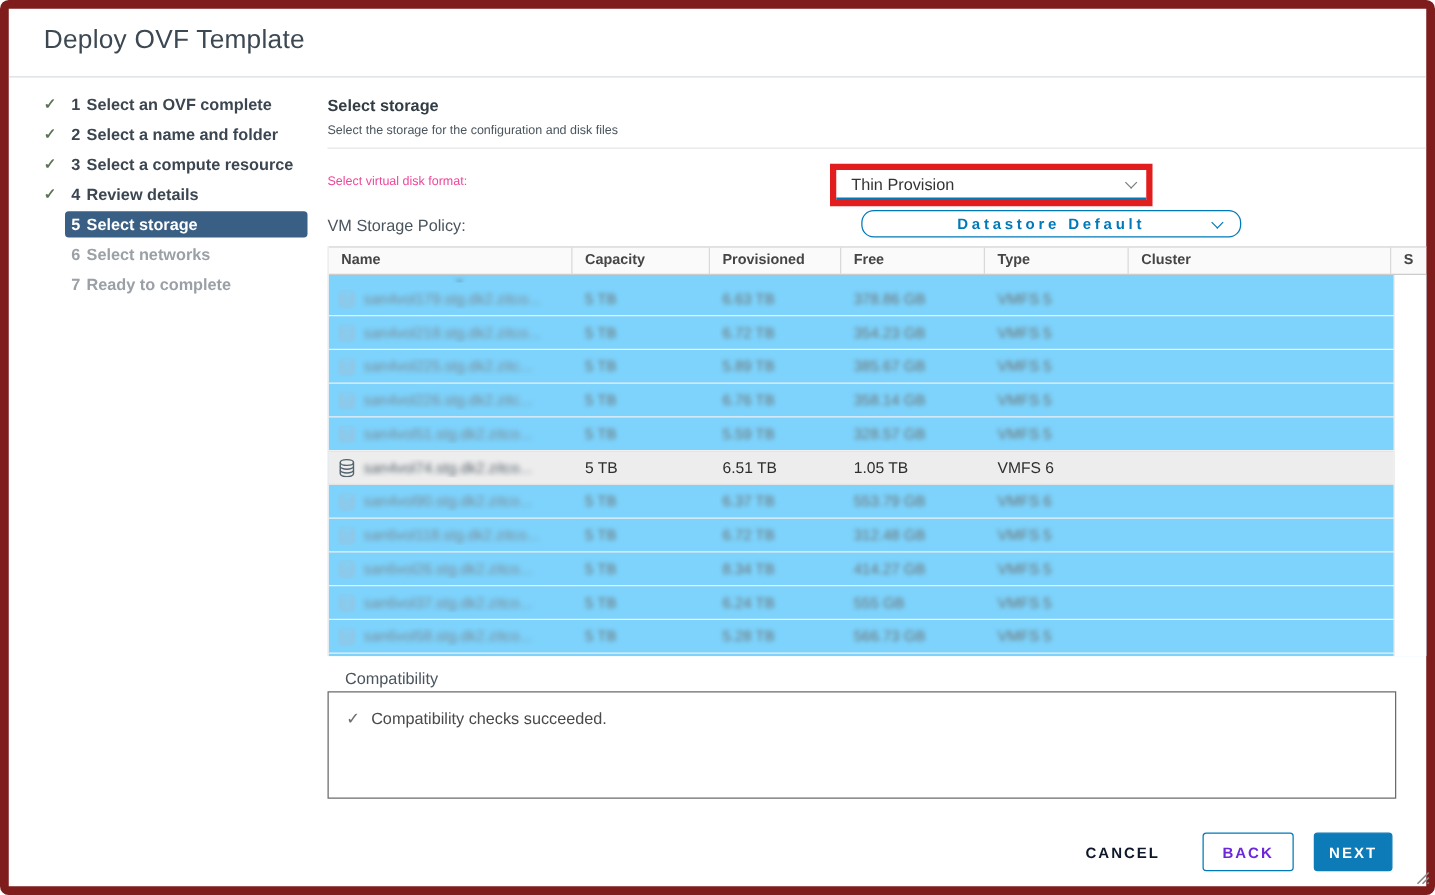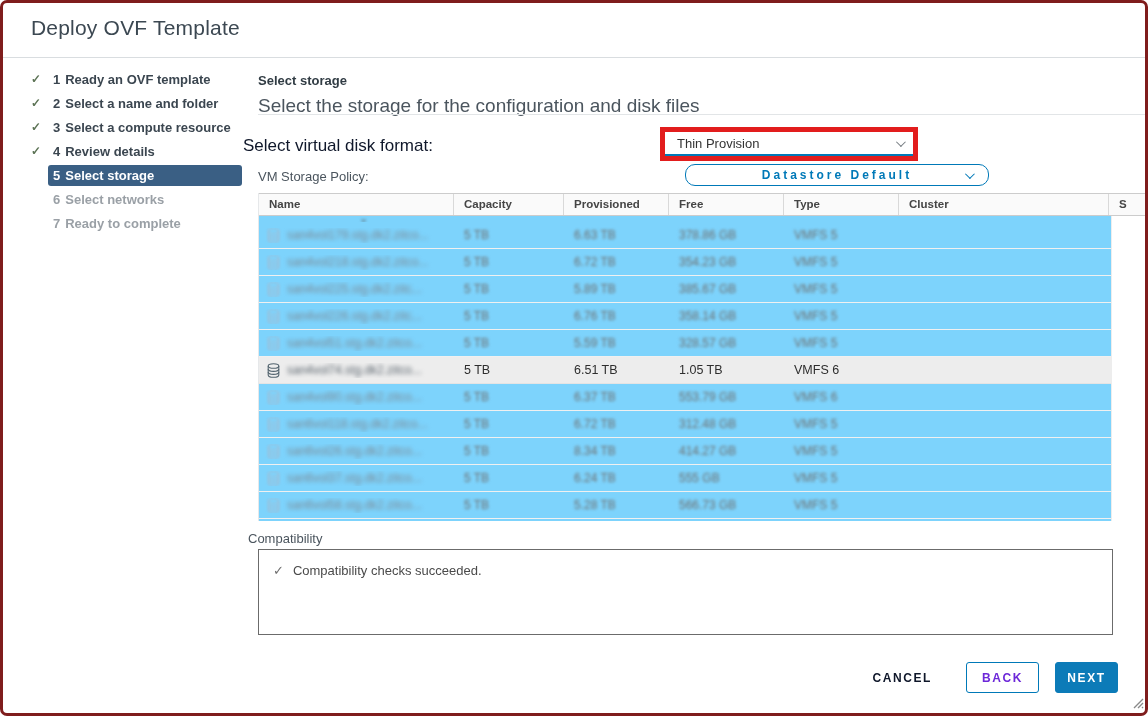--- a/index.html
+++ b/index.html
@@ -1,41 +1,41 @@
 <!DOCTYPE html>
 <html><head>
 <meta charset="utf-8">
 <style>
   * { box-sizing: border-box; }
   html,body { margin:0; padding:0; background:#fff; }
   body { font-family:"Liberation Sans", sans-serif; width:1148px; height:716px; position:relative; }
 
   .dialog {
     position:absolute; left:0; top:0; width:1148px; height:716px;
-    background:#fff; border:3px solid #7f1d1d; border-radius:7px; overflow:hidden;
+    background:#fff; border:7px solid #7f1d1d; border-radius:7px; overflow:hidden;
   }
 
   
   .dlg-title { position:absolute; left:28px; top:13px; font-size:21px; font-weight:400; color:#3c4852; letter-spacing:.2px; }
   .title-divider { position:absolute; left:0; right:0; top:54px; height:1px; background:#d9dde0; }
 
   
   .steps { position:absolute; left:28px; top:64px; width:216px; }
   .step { display:flex; align-items:center; height:24px; font-size:13px; font-weight:700; color:#3b4650; }
   .step .chk { width:17px; font-size:12px; color:#5c7355; flex:0 0 17px; }
   .step .step-body { display:flex; gap:5px; padding:3px 8px 3px 5px; border-radius:3px; white-space:nowrap; }
   .step.current .step-body { background:#3a5f84; color:#fff; width:194px; }
   .step.upcoming { color:#9aa0a6; }
 
   
   .panel-heading { position:absolute; left:255px; top:70px; font-size:13px; font-weight:700; color:#313c44; }
-  .panel-sub { position:absolute; left:255px; top:92px; font-size:19px; color:#4b555e; }
+  .panel-sub { position:absolute; left:255px; top:92px; font-size:10px; color:#4b555e; }
   .panel-divider { position:absolute; left:255px; right:0; top:111px; height:1px; background:#e2e5e7; }
 
-  .fmt-label { position:absolute; left:240px; top:133px; font-size:17px; color:#0f172a; }
+  .fmt-label { position:absolute; left:255px; top:133px; font-size:10px; color:#ec4899; }
   .policy-label { position:absolute; left:255px; top:166px; font-size:13px; color:#4b555e; }
 
   
   .red-box {
     position:absolute; left:657px; top:124px; width:258px; height:34px;
     border:5px solid #e21d1d; display:flex; align-items:center;
   }
   .fmt-select {
     position:relative; flex:1; height:100%; display:flex; align-items:center;
     justify-content:space-between; padding:0 10px 0 12px; cursor:pointer;
@@ -80,21 +80,21 @@
   .dsicon { display:inline-flex; color:#9fbed6; filter:blur(1.2px); flex:0 0 auto; }
   .trow.selected .dsicon { color:#53646f; filter:none; }
   .nm { filter:blur(2.1px); color:#7c8893; }
   .trow.selected .nm { color:#59636c; }
   .blur-val { filter:blur(1.5px); }
   .trow.selected .cell:not(.c-name) { color:#2e2e2e; font-size:12.5px; }
 
   .partial-bottom { position:relative; height:12px; overflow:hidden; }
 
   
-  .compat-label { position:absolute; left:245px; top:528px; font-size:13px; color:#4b555e; }
+  .compat-label { position:absolute; left:269px; top:528px; font-size:13px; color:#4b555e; }
   .compat-box {
     position:absolute; left:255px; top:546px; width:855px; height:86px;
     border:1px solid #6b6b6b; background:#fff; padding:13px 14px;
   }
   .compat-line { display:flex; align-items:center; gap:9px; font-size:13px; color:#4a4a4a; }
   .compat-line .ok { color:#6f6f6f; font-size:13px; }
 
   
   .footer { position:absolute; right:27px; top:659px; display:flex; align-items:center; gap:16px; }
   .btn { font-size:12px; font-weight:700; letter-spacing:1.6px; border-radius:3px; cursor:pointer;
@@ -111,21 +111,21 @@
 <div class="dialog">
 
   <div class="dlg-title">Deploy OVF Template</div>
   <div class="title-divider"></div>
 
   <div class="steps">
     <div class="step complete">
       <span class="chk">✓</span>
       <span class="step-body">
           <span>1</span>
-          <span>Ready an OVF template</span>
+          <span>Select an OVF complete</span>
         </span>
     </div>
     <div class="step complete">
       <span class="chk">✓</span>
       <span class="step-body">
           <span>2</span>
           <span>Select a name and folder</span>
         </span>
     </div>
     <div class="step complete">

